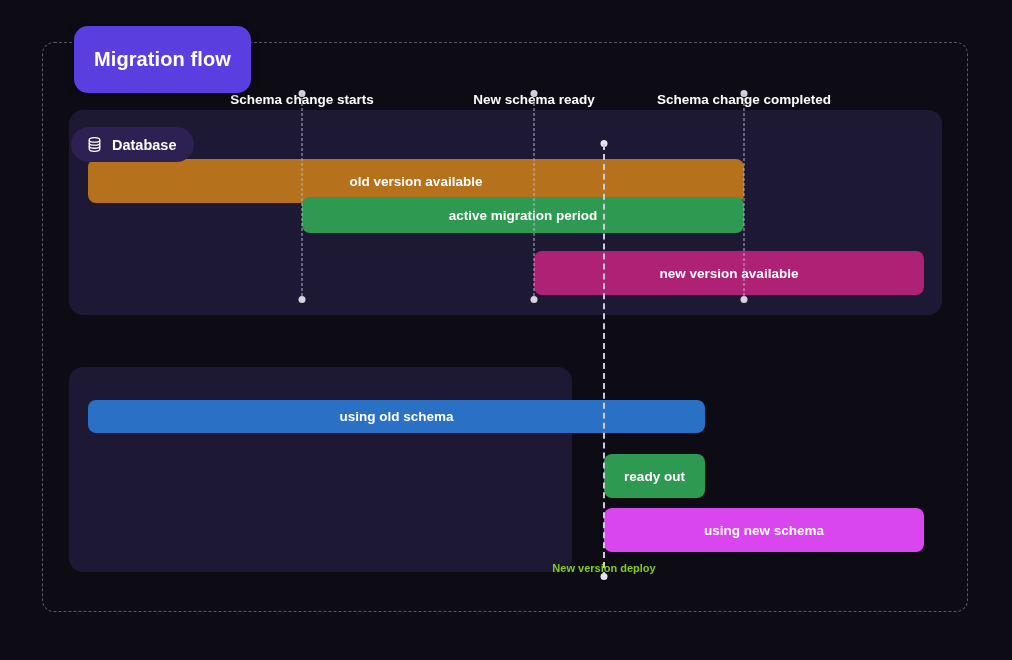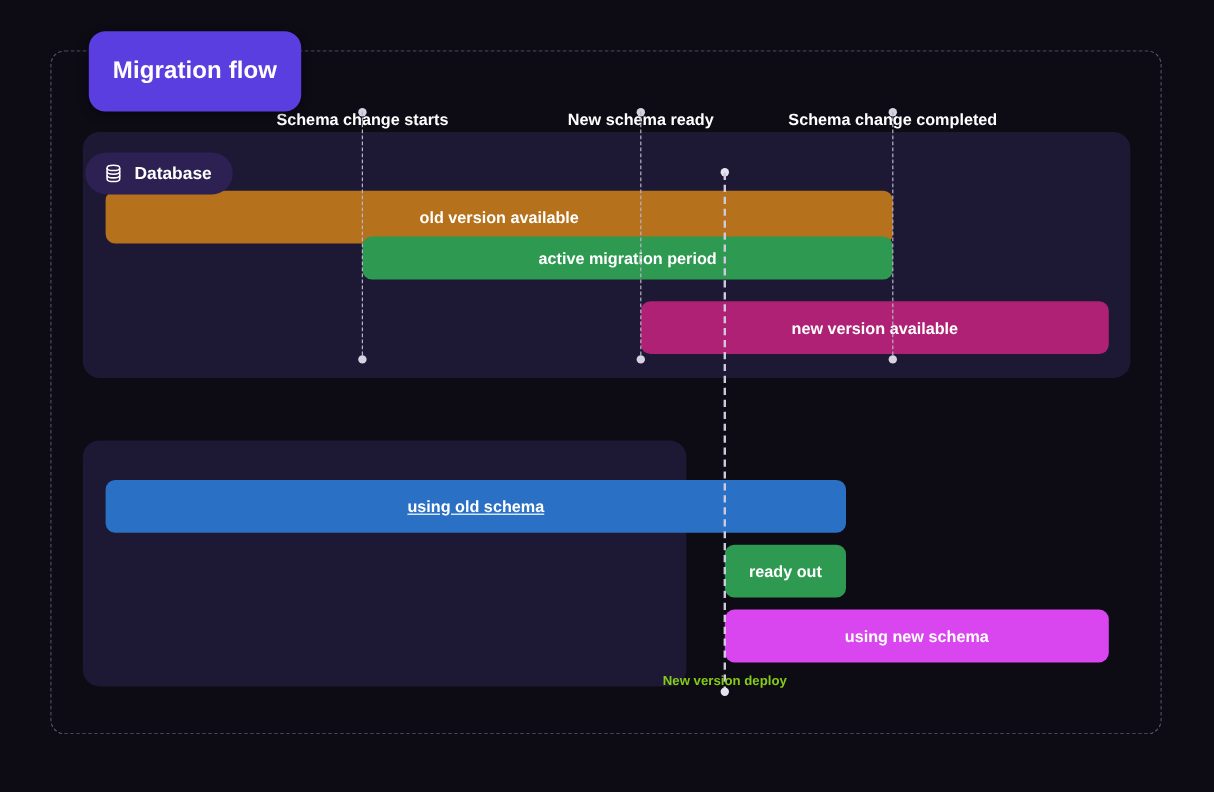--- a/index.html
+++ b/index.html
@@ -149,21 +149,21 @@
   <div id="bars-layer">
       <div class="bar" style="left: 88px; top: 143px; width: 656px; height: 44px; background: rgb(181, 113, 28); margin-top: 16px;">
         <span>old version available</span>
       </div>
       <div class="bar" style="left: 302px; top: 197px; width: 442px; height: 36px; background: rgb(46, 153, 80);">
         <span>active migration period</span>
       </div>
       <div class="bar" style="left: 534px; top: 251px; width: 390px; height: 44px; background: rgb(174, 33, 117);">
         <span>new version available</span>
       </div>
-      <div class="bar" style="left: 88px; top: 400px; width: 617px; height: 44px; background: rgb(42, 112, 196); text-decoration: underline;">
+      <div class="bar" style="left: 88px; top: 400px; width: 617px; height: 33px; background: rgb(42, 112, 196);">
         <span>using old schema</span>
       </div>
       <div class="bar" style="left: 604px; top: 454px; width: 101px; height: 44px; background: rgb(46, 153, 80);">
         <span>ready out</span>
       </div>
       <div class="bar" style="left: 604px; top: 508px; width: 320px; height: 44px; background: #d946ef;">
         <span>using new schema</span>
       </div>
     </div>
 

